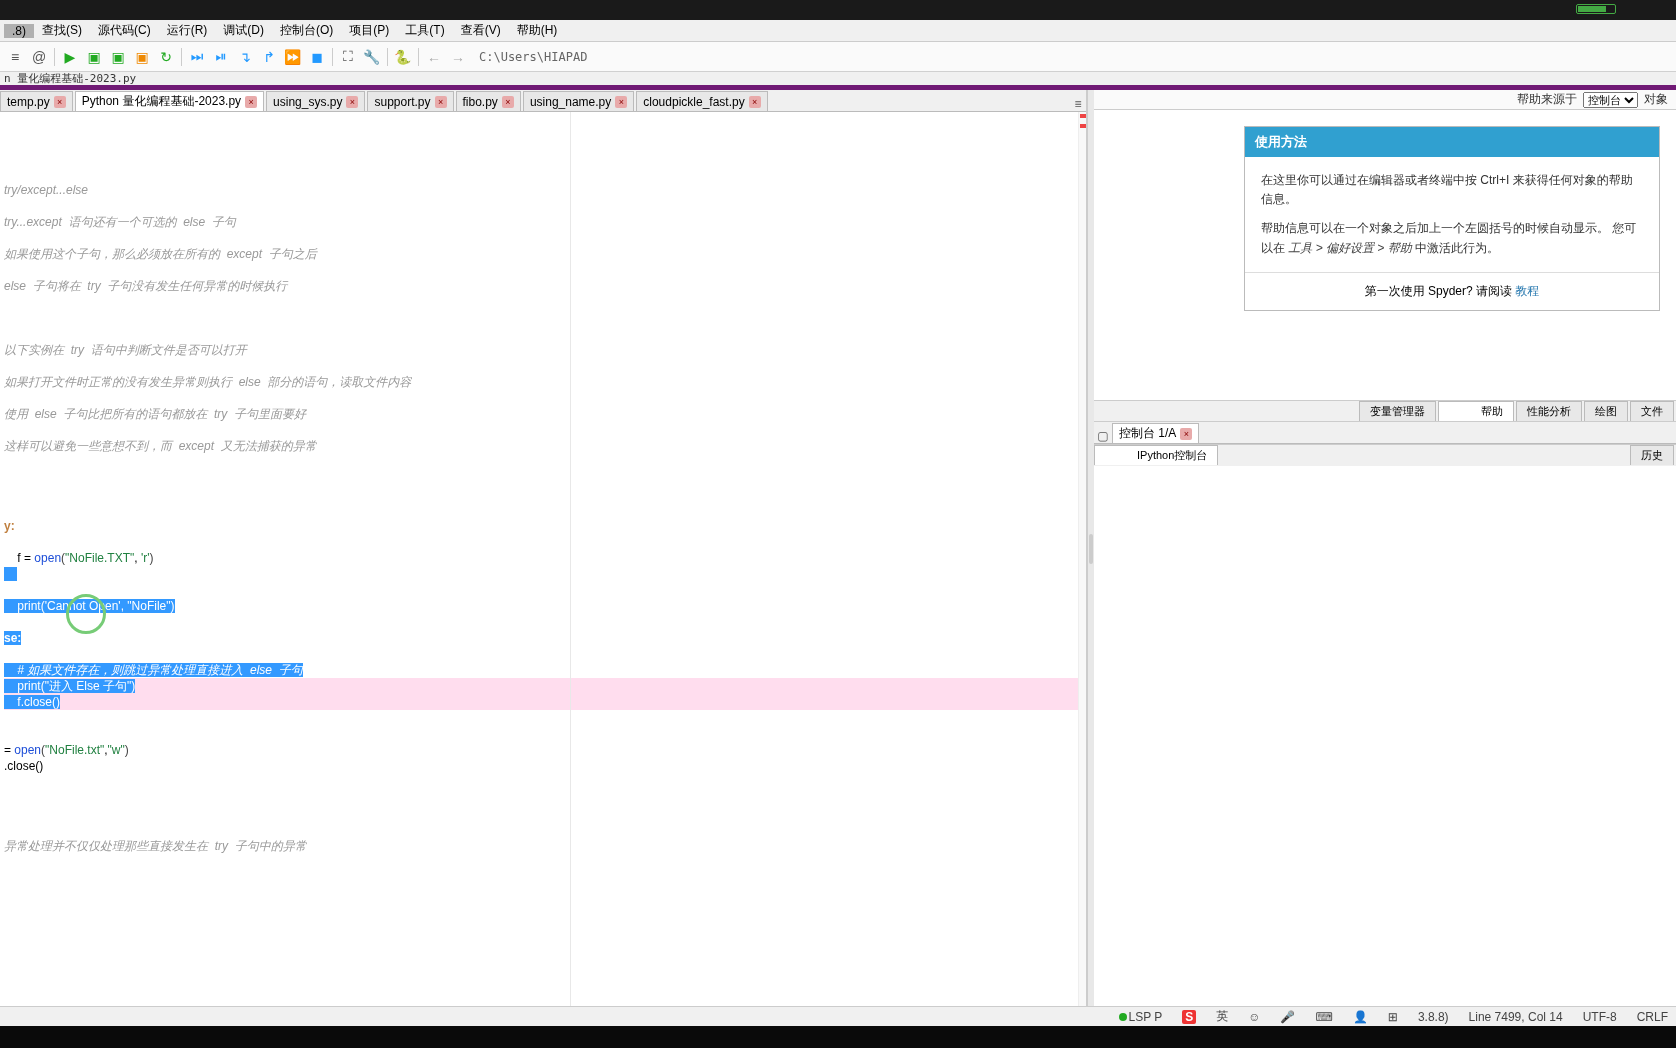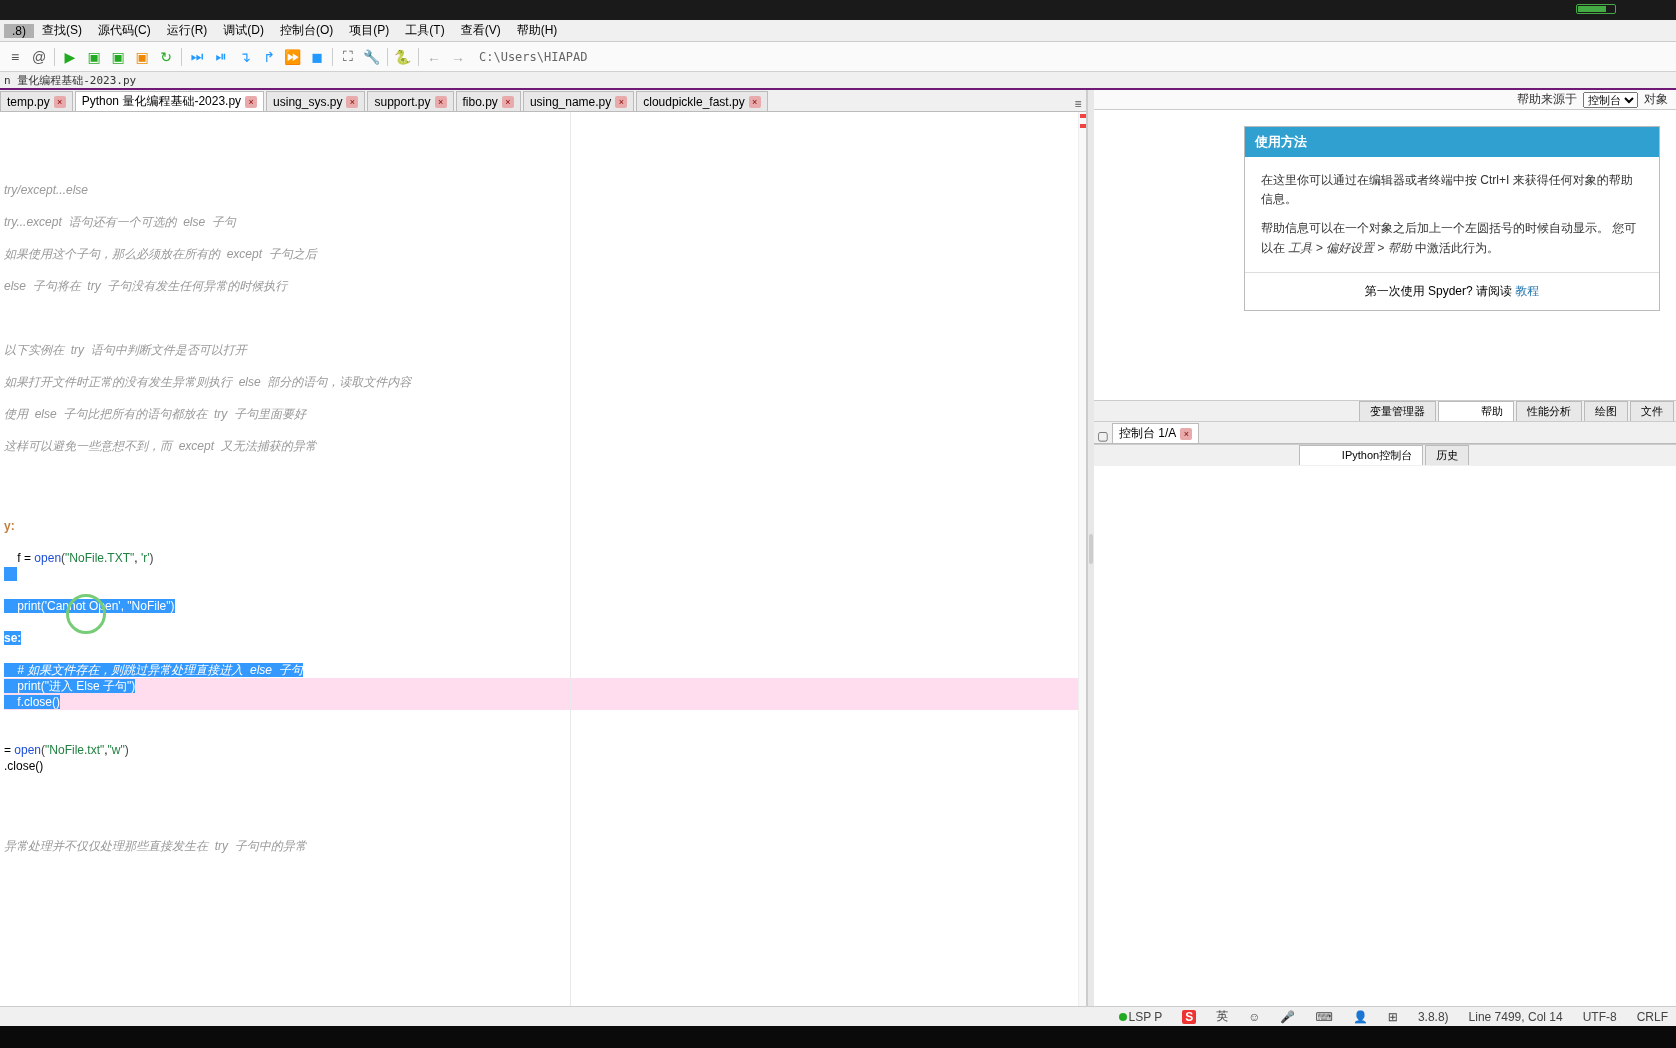--- a/index.html
+++ b/index.html
@@ -11,21 +11,21 @@
 .menubar span { padding:0 8px; cursor:pointer; }
 .menubar span:first-child { background:#b0b0b0; }
 .toolbar { height:30px; background:#fafafa; border-bottom:1px solid #d0d0d0; display:flex; align-items:center; padding:0 4px; gap:2px; }
 .tb-icon { width:22px; height:22px; display:flex; align-items:center; justify-content:center; cursor:pointer; font-size:14px; color:#555; }
 .tb-sep { width:1px; height:18px; background:#ccc; margin:0 2px; }
 .tb-path { margin-left:8px; color:#666; font-family:Consolas,monospace; font-size:12px; }
 .run-green { color:#2a2; }
 .run-blue { color:#29f; }
 .run-yellow { color:#e80; }
 .stop-blue { color:#29f; }
-.path-bar { height:18px; background:#f0f0f0; border-bottom:2px solid #701a75; padding-left:4px; font-size:11px; color:#333; display:flex; align-items:center; font-family:Consolas,monospace; }
+.path-bar { height:18px; background:#f0f0f0; border-bottom:5px solid #701a75; padding-left:4px; font-size:11px; color:#333; display:flex; align-items:center; font-family:Consolas,monospace; }
 .main { display:flex; height:calc(100% - 130px); }
 .editor-side { flex:1; display:flex; flex-direction:column; border-right:2px solid #ccc; position:relative; }
 .tabs { height:22px; background:#f0f0f0; display:flex; align-items:flex-end; border-bottom:1px solid #bbb; position:relative; }
 .tab { height:20px; padding:0 6px; display:flex; align-items:center; gap:4px; border:1px solid #bbb; border-bottom:none; background:#e8e8e8; margin-right:2px; font-family:Consolas,monospace; font-size:11px; cursor:pointer; }
 .tab.active { background:#fff; }
 .tab .close { width:12px; height:12px; background:#e8aaaa; border-radius:2px; display:flex; align-items:center; justify-content:center; font-size:9px; color:#800; }
 .tab-menu { margin-left:auto; width:16px; text-align:center; color:#555; cursor:pointer; }
 .code-area { flex:1; position:relative; font-family:Consolas,"Courier New",monospace; font-size:13px; line-height:16px; padding:6px 4px; overflow:hidden; }
 .code-line { white-space:pre; height:16px; }
 .comment { color:#999; font-style:italic; }
@@ -52,21 +52,21 @@
 .help-foot { text-align:center; padding:10px; border-top:1px solid #ddd; font-size:13px; }
 .help-foot a { color:#2a7ab0; text-decoration:none; }
 .side-tabs { height:22px; background:#f0f0f0; border-top:1px solid #ccc; border-bottom:1px solid #ccc; display:flex; justify-content:flex-end; }
 .side-tab { padding:0 10px; border:1px solid #bbb; border-bottom:none; background:#e8e8e8; height:20px; display:flex; align-items:center; cursor:pointer; font-size:11px; margin-right:2px; }
 .side-tab.active { background:#fff;padding-left:42px; }
 .console-tabs { height:22px; background:#f0f0f0; display:flex; align-items:flex-end; border-bottom:1px solid #bbb; }
 .console-tabs .icon { width:18px; text-align:center; color:#555; }
 .console-body { flex:1; padding:8px; font-family:Consolas,monospace; font-size:12px; }
 .prompt-in { color:#2a4a80; font-weight:bold; }
 .prompt-num { color:#208060; font-weight:bold; }
-.bottom-tabs { height:22px; background:#f0f0f0; border-top:1px solid #ccc; display:flex; justify-content:center; }
+.bottom-tabs { height:22px; background:#f0f0f0; border-top:1px solid #ccc; display:flex; justify-content:space-between; }
 .statusbar { position:absolute; bottom:22px; left:0; right:0; height:20px; background:#f0f0f0; border-top:1px solid #ccc; display:flex; align-items:center; justify-content:flex-end; padding-right:8px; gap:20px; font-size:11px; color:#444; }
 .lsp-dot { width:8px; height:8px; background:#2a2; border-radius:50%; display:inline-block; margin-right:2px; }
 .ime { background:#e33; color:#fff; padding:0 3px; border-radius:2px; font-weight:bold; }
 .taskbar { position:absolute; bottom:0; left:0; right:0; height:22px; background:#0a0a0a; }
 .splitter { width:6px; background:#e8e8e8; cursor:col-resize; display:flex; align-items:center; justify-content:center; }
 .splitter::after { content:''; width:4px; height:30px; background:#ccc; border-radius:2px; }
 </style>
 </head>
 <body>
 

